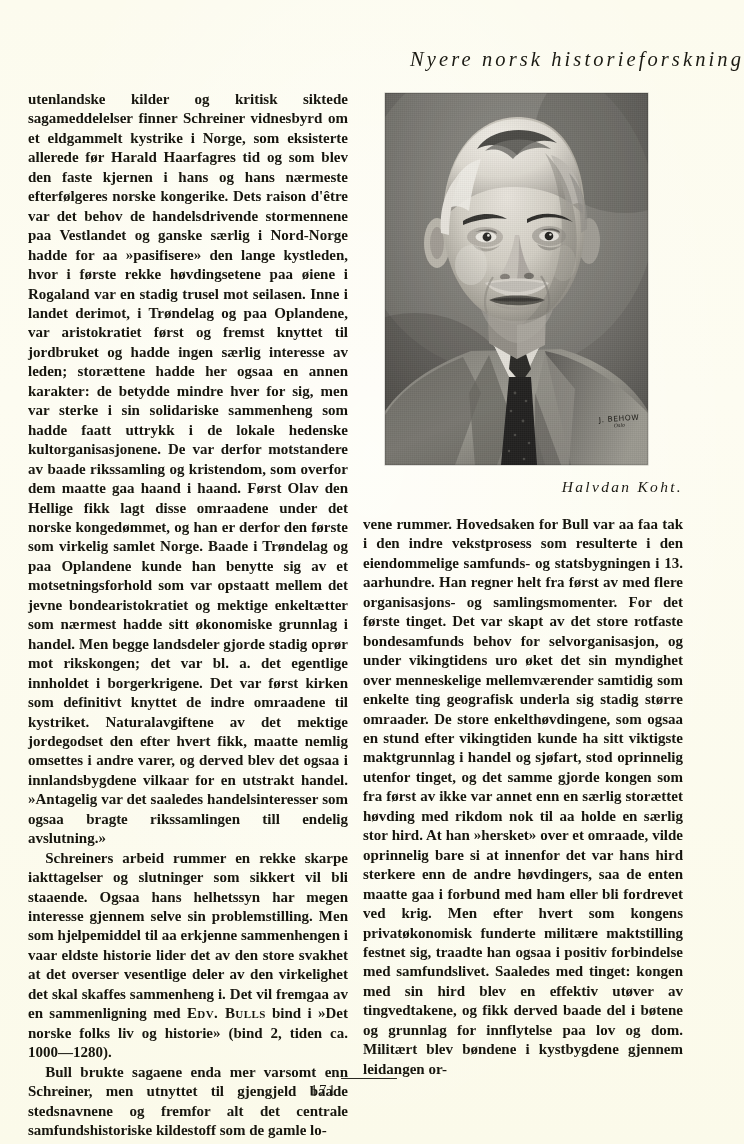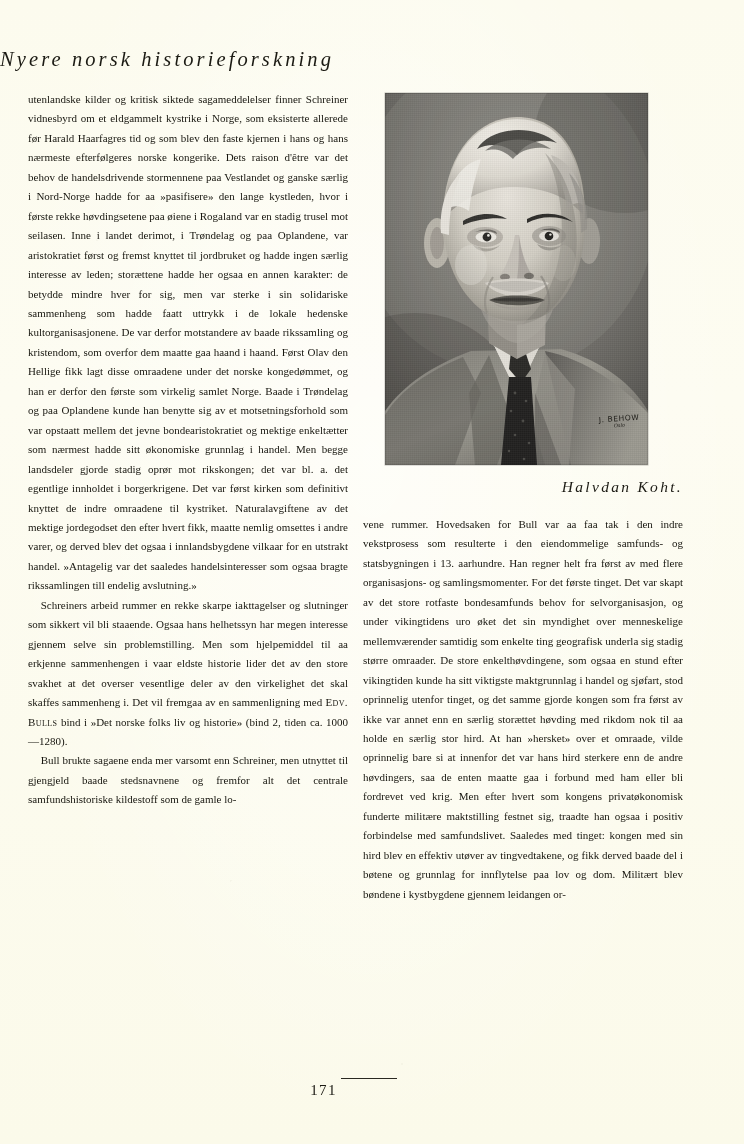--- a/index.html
+++ b/index.html
@@ -25,38 +25,39 @@
       radial-gradient(ellipse at 50% 40%, rgba(255,255,255,0.55) 0%, rgba(253,252,240,0) 70%),
       linear-gradient(180deg, #fcfbee 0%, #fdfcf1 35%, #fbfaea 100%);
   }
 
   
   .running-head {
     position: absolute;
     top: 48px;
     left: 0;
     width: 744px;
-    text-align: left;
+    text-align: right;
     font-style: italic;
     font-size: 20.5px;
     letter-spacing: 3.1px;
     color: #1b1a13;
     white-space: nowrap;
   }
 
   
   .col {
     position: absolute;
     text-align: justify;
     text-justify: inter-word;
-    font-size: 11px;
+    font-size: 15px;
     line-height: 19.45px;
     color: #17160f;
     -webkit-hyphens: none;
     hyphens: none;
+    font-weight: bold;
   }
   .col p {
     margin: 0;
     text-indent: 0;
   }
   .col p.ind {
     text-indent: 1.15em;
   }
   .col p:last-child {
     text-align: justify;

